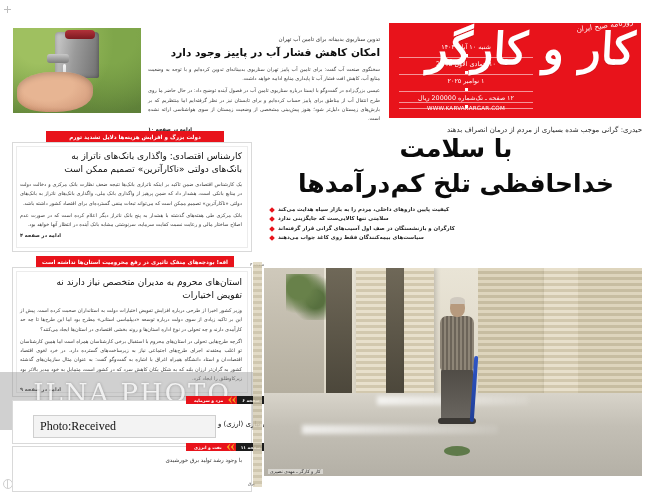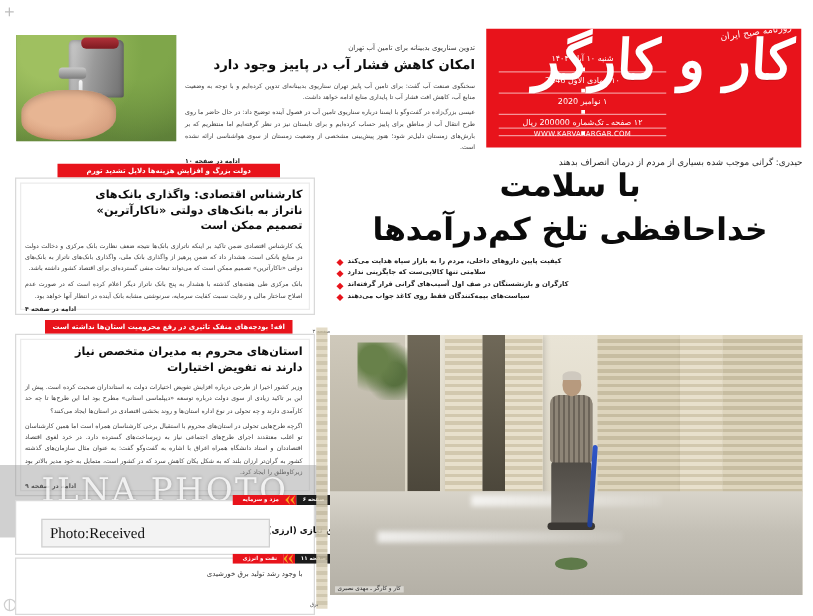--- a/index.html
+++ b/index.html
@@ -47,21 +47,21 @@
     color:#fff;font-size:5.6px;letter-spacing:.2px;direction:ltr;
     border-top:.6px solid rgba(255,255,255,.55);padding-top:1.5px;
   }
 
   
   .rtl{direction:rtl;text-align:right;}
   .ctr{}
 
   .kicker{font-size:5.6px;color:#333;line-height:1.5;}
   .hl-md{font-weight:bold;font-size:10.5px;line-height:1.38;color:#0d0d0d;}
-  .hl-sm{font-weight:bold;font-size:9px;line-height:1.4;color:#0d0d0d;margin-left:32px;}
+  .hl-sm{font-weight:normal;font-size:9px;line-height:1.4;color:#0d0d0d;margin-left:32px;}
   .body-txt{
     font-size:5px;line-height:1.85;color:#3a3a3a;text-align:justify;
     direction:rtl;
   }
   .body-txt p{margin:0 0 3px 0;}
   .cont-link{font-size:5px;color:#222;font-weight:bold;text-align:left;direction:rtl;}
 
   
   .top-photo{
     position:absolute;left:13px;top:28px;width:128px;height:85px;
@@ -289,21 +289,21 @@
     <div class="mast-dates">
       <div class="dline">
         <span>شنبه ۱۰ آبان ۱۴۰۴</span>
         <span class="bullet"></span>
       </div>
       <div class="dline">
         <span>۱۰ جمادی الاول 2246</span>
         <span class="bullet"></span>
       </div>
       <div class="dline">
-        <span>۱ نوامبر 2020</span>
+        <span>۱ نوامبر ۲۰۲۵</span>
         <span class="bullet"></span>
       </div>
       <div class="dline">
         <span>۱۲ صفحه ـ تک‌شماره 200000 ریال</span>
         <span class="bullet"></span>
       </div>
     </div>
 
     <div class="mast-url">WWW.KARVAKARGAR.COM</div>
   </div>

